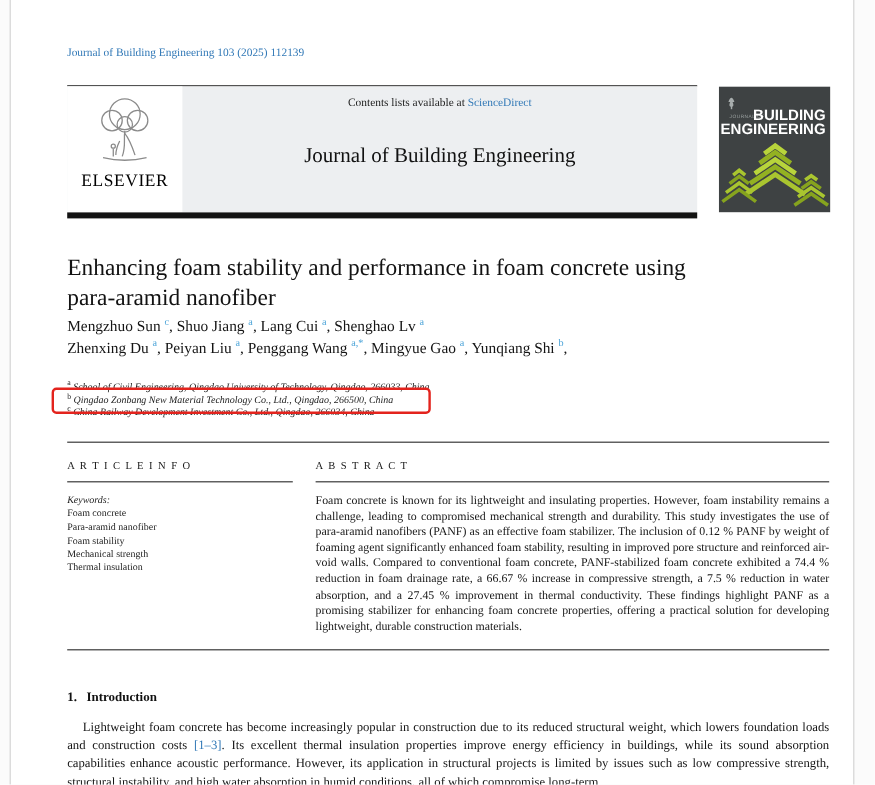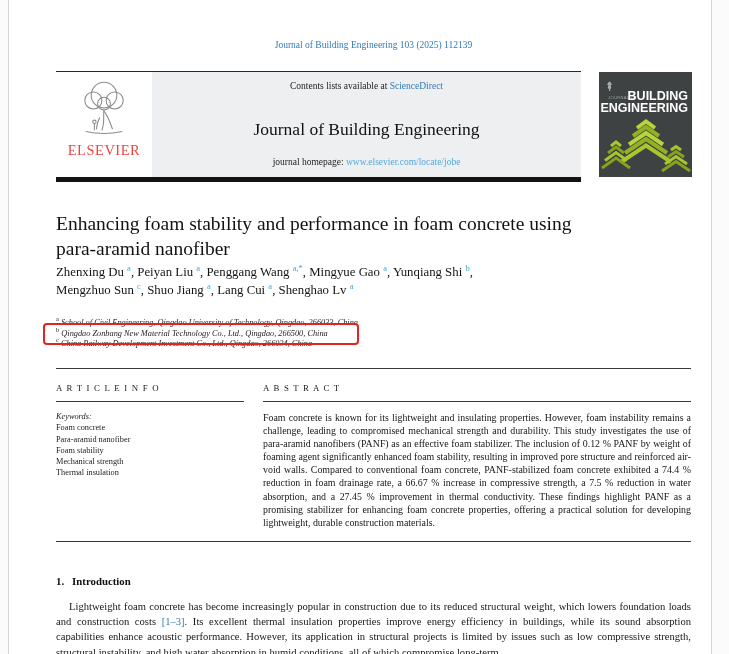--- a/index.html
+++ b/index.html
@@ -6,33 +6,33 @@
   html,body { background:#fff; }
   .viewport {
     position:relative; width:729px; height:654px; overflow:hidden;
     background:#fbfbfb; font-family:"Liberation Serif", serif; color:#1c1c1c;
   }
   .sheet {
     position:absolute; left:8px; top:0; width:704px; height:654px;
     background:#ffffff; border-left:1px solid #d4d4d4; border-right:1px solid #d4d4d4;
   }
   .citation {
-    position:absolute; left:47px; top:40px; width:635px; text-align:center;
+    position:absolute; left:47px; top:40px; width:635px; text-align:left;
     font-size:9.5px; color:#3279b7;
   }
   .rule-thin-top { position:absolute; left:47px; top:71px; width:525px; height:1px; background:#2a2a2a; }
   .masthead {
     position:absolute; left:47px; top:72px; width:525px; height:105px; background:#edeff1;
   }
   .logo-box {
     position:absolute; left:0; top:0; width:96px; height:105px; background:#ffffff;
     display:flex; flex-direction:column; align-items:center; justify-content:flex-start; padding-top:6px;
   }
   .elsevier-word {
-    font-size:14.5px; color:#ef4444; letter-spacing:0.5px; margin-top:-2px;
+    font-size:14.5px; color:#000000; letter-spacing:0.5px; margin-top:-2px;
   }
   .banner-text {
     position:absolute; left:96px; right:0; top:0; bottom:0; text-align:center; padding-top:9px;
   }
   .contents-line { font-size:9.5px; color:#222; }
   .link-blue { color:#3279b7; text-decoration:none; cursor:pointer; }
   .link-light { color:#54a7dc; text-decoration:none; cursor:pointer; }
   .journal-big { font-size:17.5px; color:#111; margin-top:28px; }
   .homepage-line { font-size:9.5px; color:#222; margin-top:17px; }
   .thick-bar { position:absolute; left:47px; top:177px; width:525px; height:5px; background:#131313; }
@@ -101,21 +101,20 @@
               <circle cx="21" cy="40" r="1.6"></circle>
               <path d="M21,42 L21,48"></path>
             </g>
           </svg>
         </span>
         <div class="elsevier-word">ELSEVIER</div>
       </div>
       <div class="banner-text">
         <div class="contents-line"><span>Contents lists available at </span><span class="link-blue">ScienceDirect</span></div>
         <div class="journal-big">Journal of Building Engineering</div>
-        <div class="homepage-line"><span>journal homepage: </span><span class="link-light">www.elsevier.com/locate/jobe</span></div>
       </div>
     </div>
 
     <div class="thick-bar"></div>
 
     <div class="cover">
       <svg width="93" height="105" viewBox="0 0 93 105">
         <rect x="0" y="0" width="93" height="105" fill="#3e4243"></rect>
         <g fill="#a7adad">
           <path d="M8,13 q2.5,-7 5,0 l-1.5,0 q1.8,4 -1,4 q-2.8,0 -1,-4 z"></path>
@@ -147,22 +146,22 @@
         </g>
       </svg>
     </div>
 
     <div class="article-title">
       <div>Enhancing foam stability and performance in foam concrete using</div>
       <div>para-aramid nanofiber</div>
     </div>
 
     <div class="authors">
+      <div><span>Mengzhuo Sun</span> <sup>c</sup><span>, </span><span>Shuo Jiang</span> <sup>a</sup><span>, </span><span>Lang Cui</span> <sup>a</sup><span>, </span><span>Shenghao Lv</span> <sup>a</sup><span></span></div>
       <div><span>Zhenxing Du</span> <sup>a</sup><span>, </span><span>Peiyan Liu</span> <sup>a</sup><span>, </span><span>Penggang Wang</span> <sup>a,*</sup><span>, </span><span>Mingyue Gao</span> <sup>a</sup><span>, </span><span>Yunqiang Shi</span> <sup>b</sup><span>,</span></div>
-      <div><span>Mengzhuo Sun</span> <sup>c</sup><span>, </span><span>Shuo Jiang</span> <sup>a</sup><span>, </span><span>Lang Cui</span> <sup>a</sup><span>, </span><span>Shenghao Lv</span> <sup>a</sup><span></span></div>
     </div>
 
     <div class="affiliations">
       <div><sup>a</sup> <span>School of Civil Engineering, Qingdao University of Technology, Qingdao, 266033, China</span></div>
       <div><sup>b</sup> <span>Qingdao Zonbang New Material Technology Co., Ltd., Qingdao, 266500, China</span></div>
       <div><sup>c</sup> <span>China Railway Development Investment Co., Ltd., Qingdao, 266034, China</span></div>
     </div>
 
     <div class="highlight-box"></div>
 

